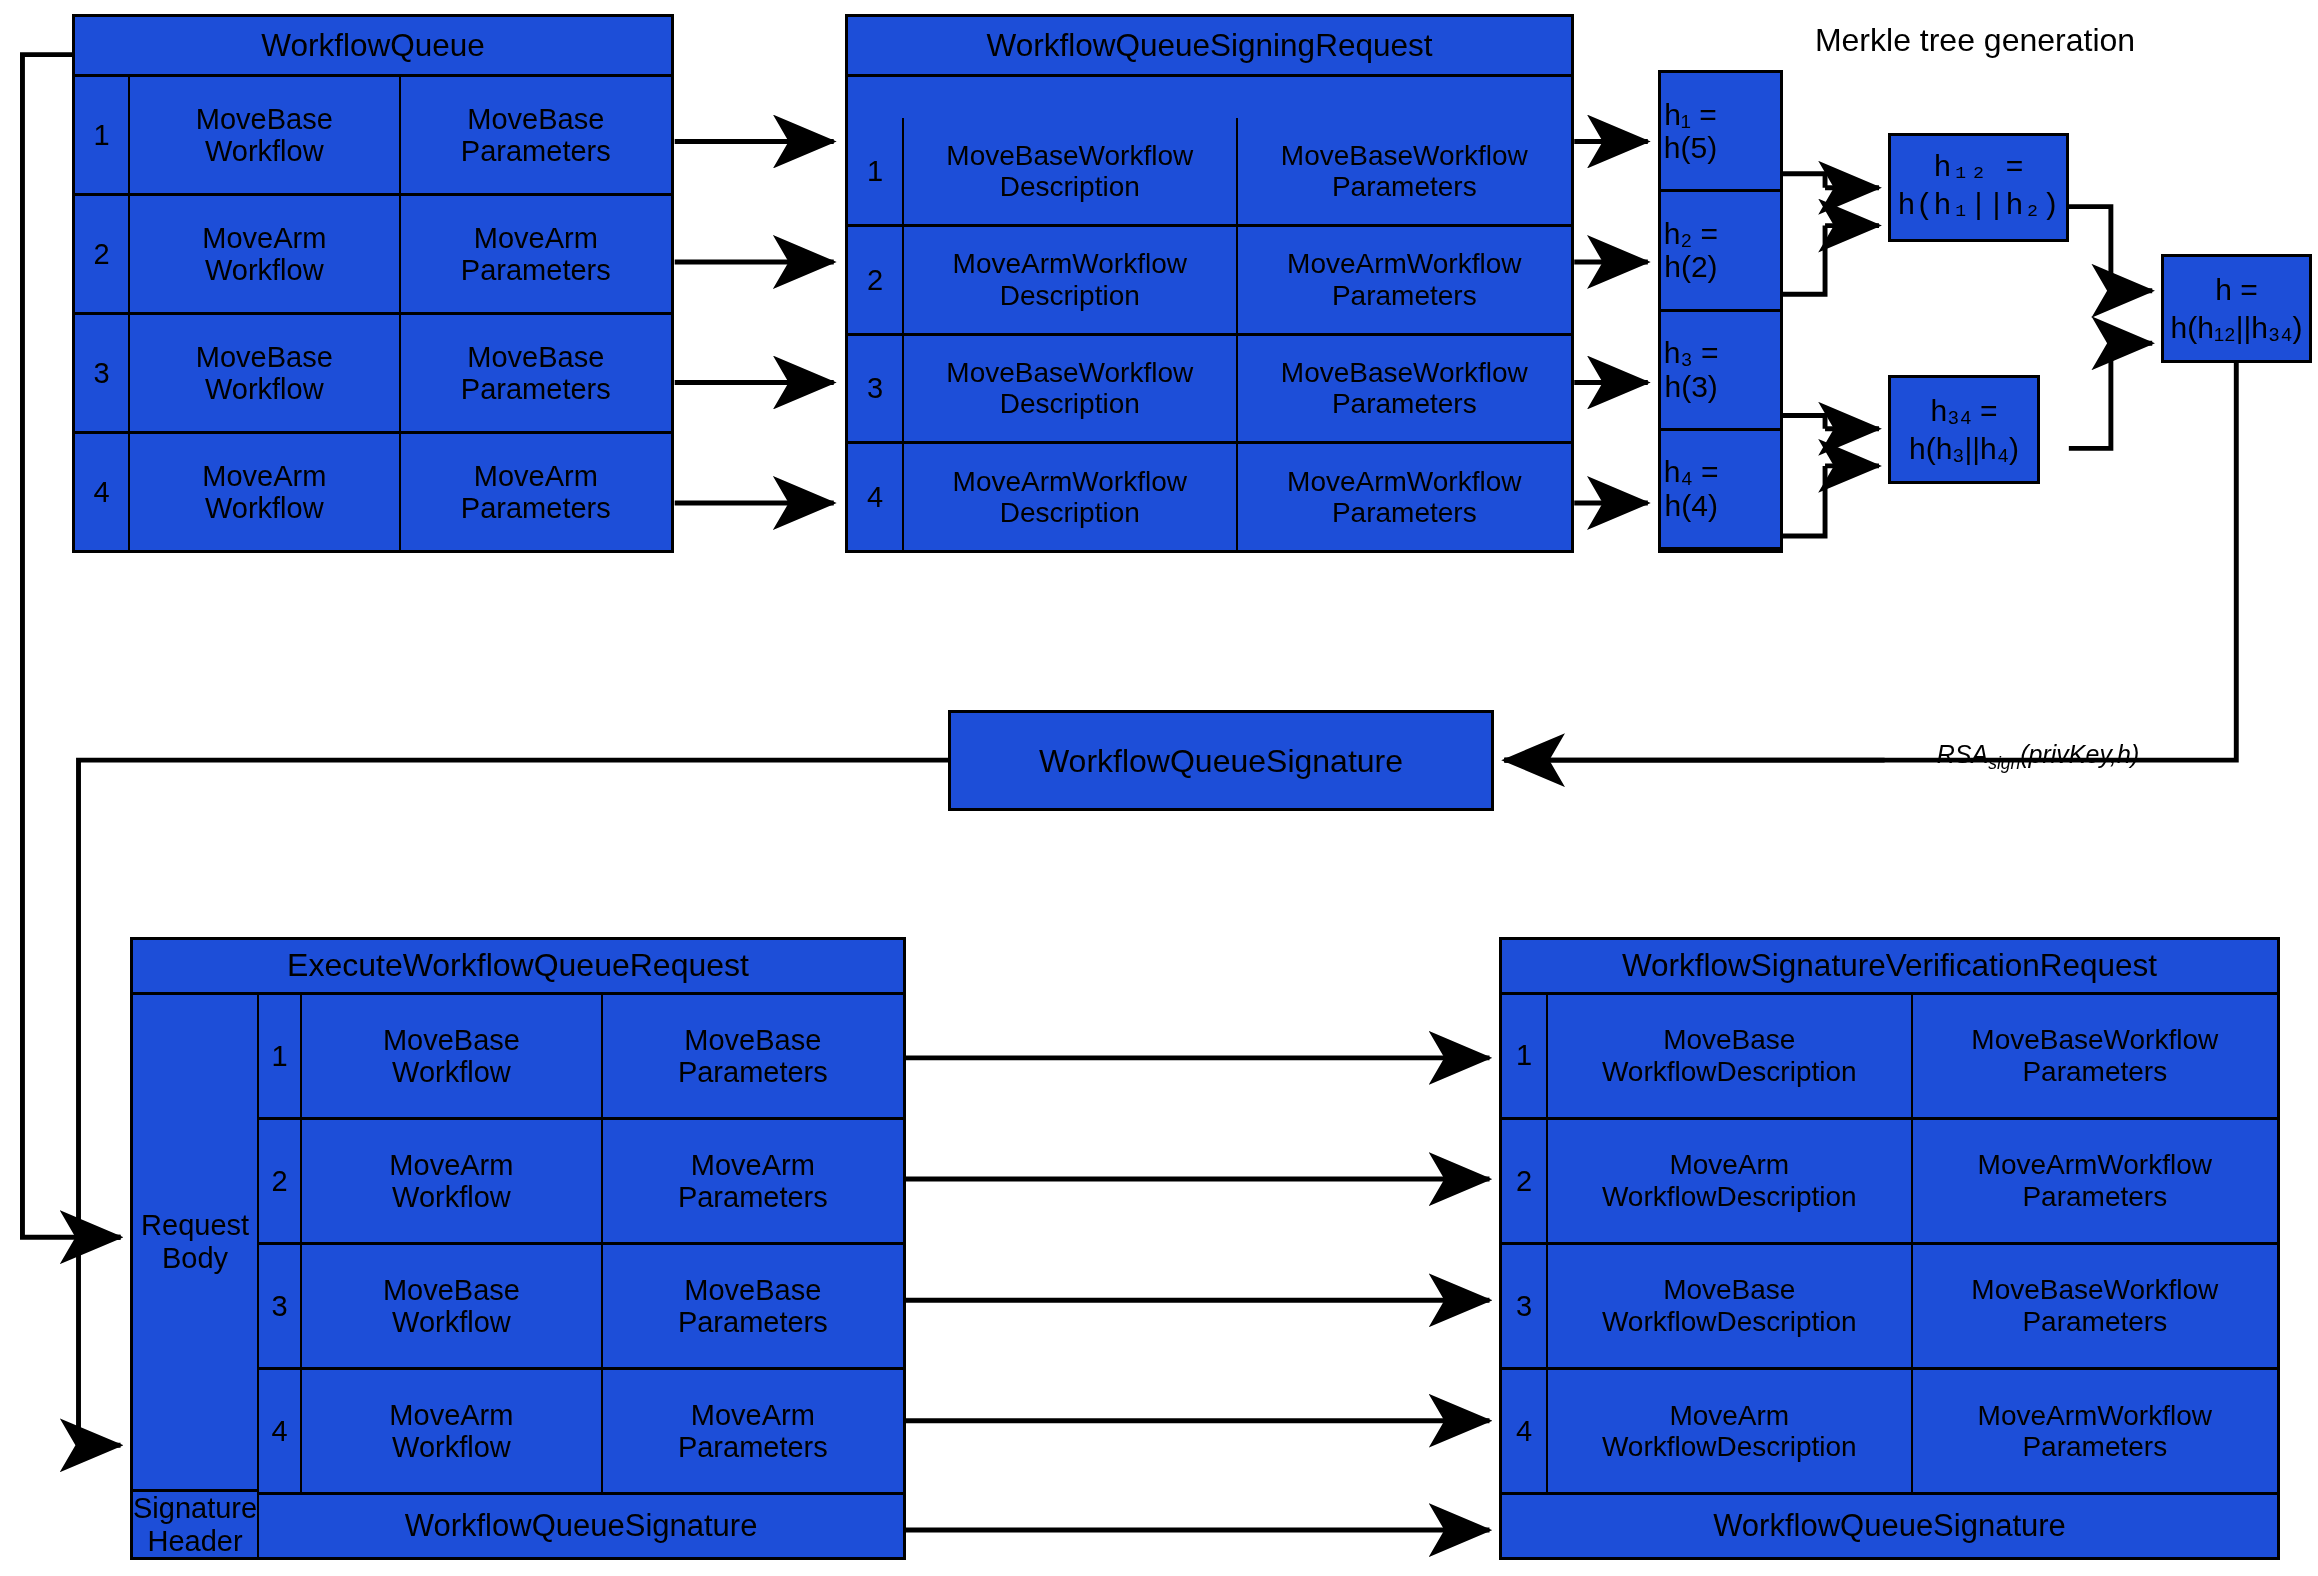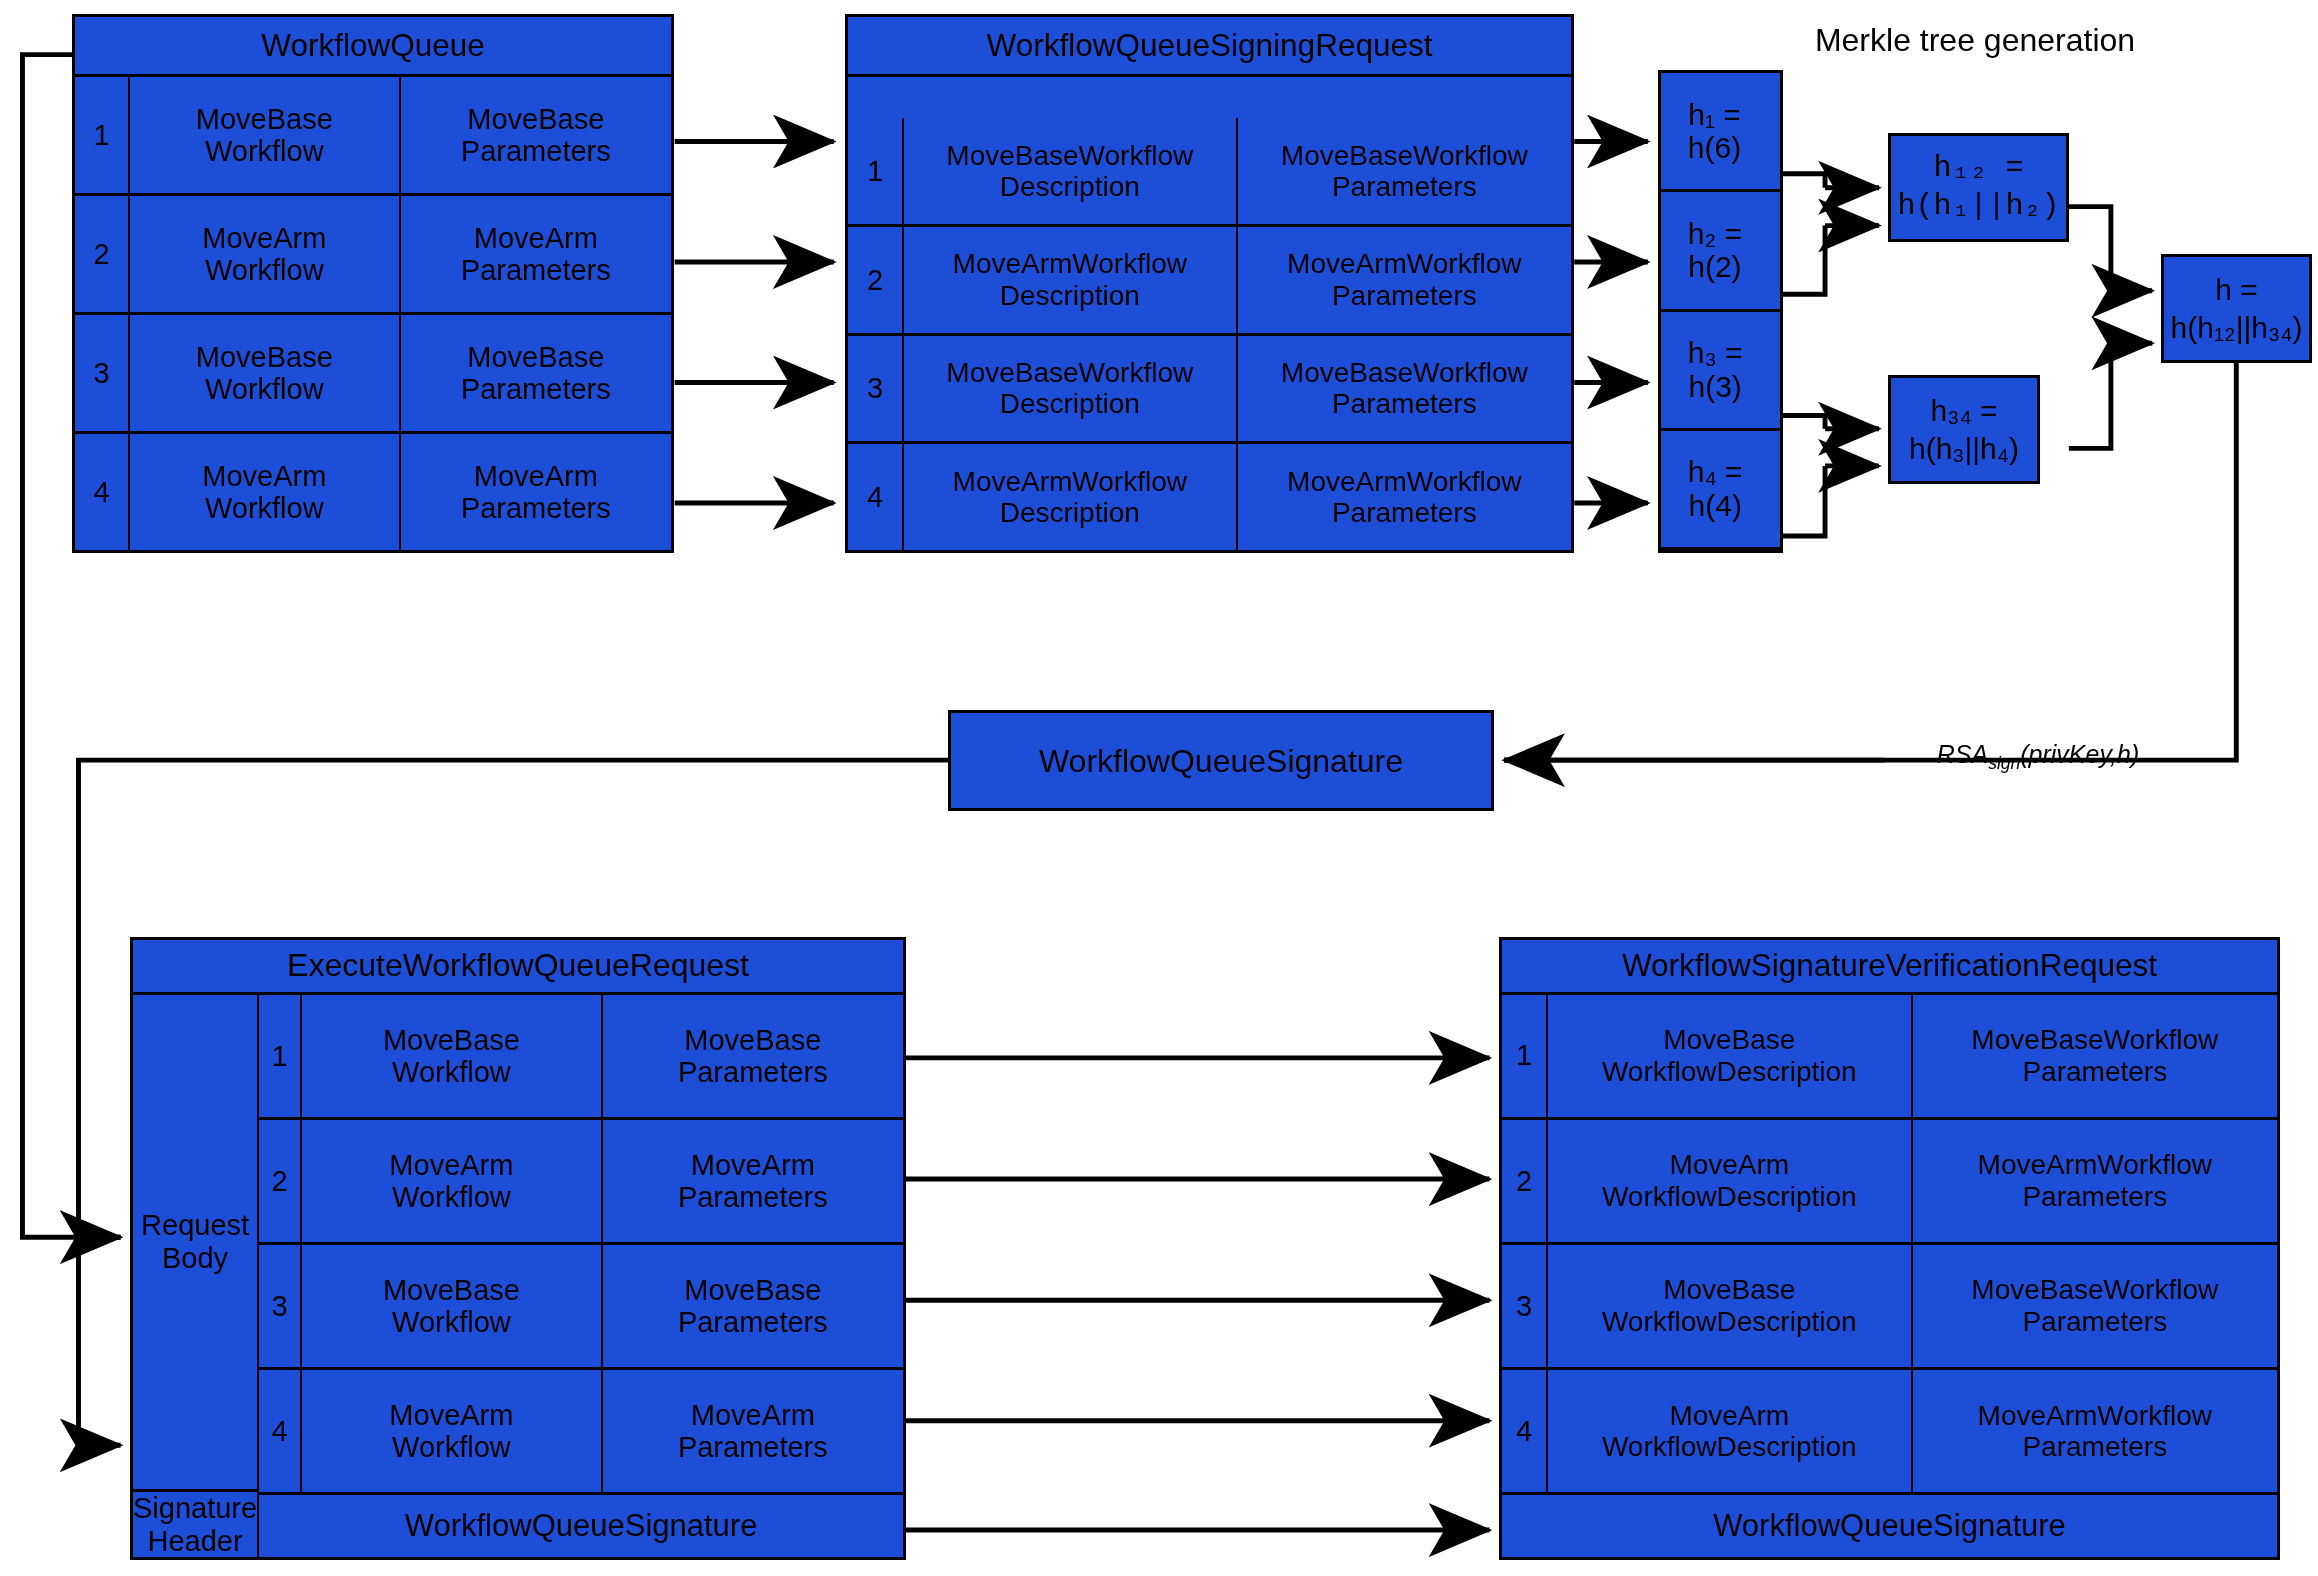--- a/index.html
+++ b/index.html
@@ -79,21 +79,21 @@
   #workflow-queue { left: 72px; top: 14px; width: 602px; height: 539px; }
   #workflow-queue .cell.idx { flex: 0 0 55px; }
 
   
   #signing-request { left: 845px; top: 14px; width: 729px; height: 539px; gap: 41px; }
   #signing-request .cell.idx { flex: 0 0 56px; }
   #signing-request .cell.half { font-size: 28px; }
 
   
   #hleaf-stack { left: 1658px; top: 70px; width: 125px; height: 483px; }
-  #hleaf-stack .row { border-bottom: 3.5px solid #000; padding-left: 24px; }
+  #hleaf-stack .row { border-bottom: 3.5px solid #000; }
   #hleaf-stack .cell { font-size: 30px; border-right: none; flex-direction: column; }
 
   .sub { font-size: 0.70em; vertical-align: sub; line-height: 0; }
 
   
   #h12-box { left: 1888px; top: 133px; width: 181px; height: 109px;
              align-items: center; justify-content: center; font-family: Liberation Mono, monospace; }
   #h34-box { left: 1888px; top: 375px; width: 152px; height: 109px;
              align-items: center; justify-content: center; }
   #h-root-box { left: 2161px; top: 254px; width: 151px; height: 109px;
@@ -285,21 +285,21 @@
         <div class="cell half">MoveArmWorkflow
 Parameters</div>
       </div>
     </div>
   </div>
 
   <div class="box" id="hleaf-stack">
     <div class="row">
       <div class="cell">
         <span>h₁ =</span>
-        <span>h(6)</span>
+        <span>h(5)</span>
       </div>
     </div>
     <div class="row">
       <div class="cell">
         <span>h₂ =</span>
         <span>h(2)</span>
       </div>
     </div>
     <div class="row">
       <div class="cell">

